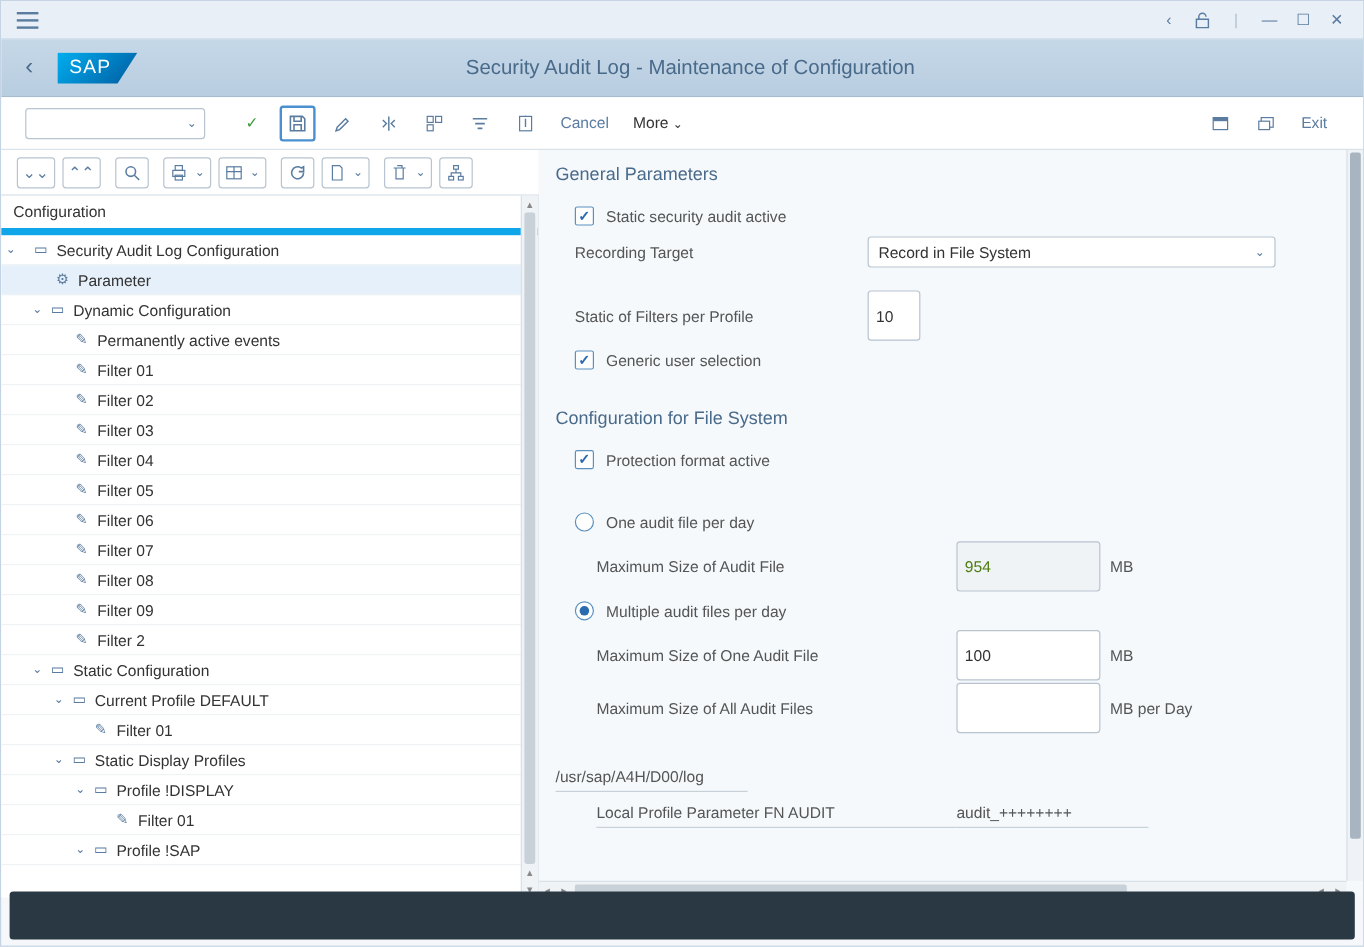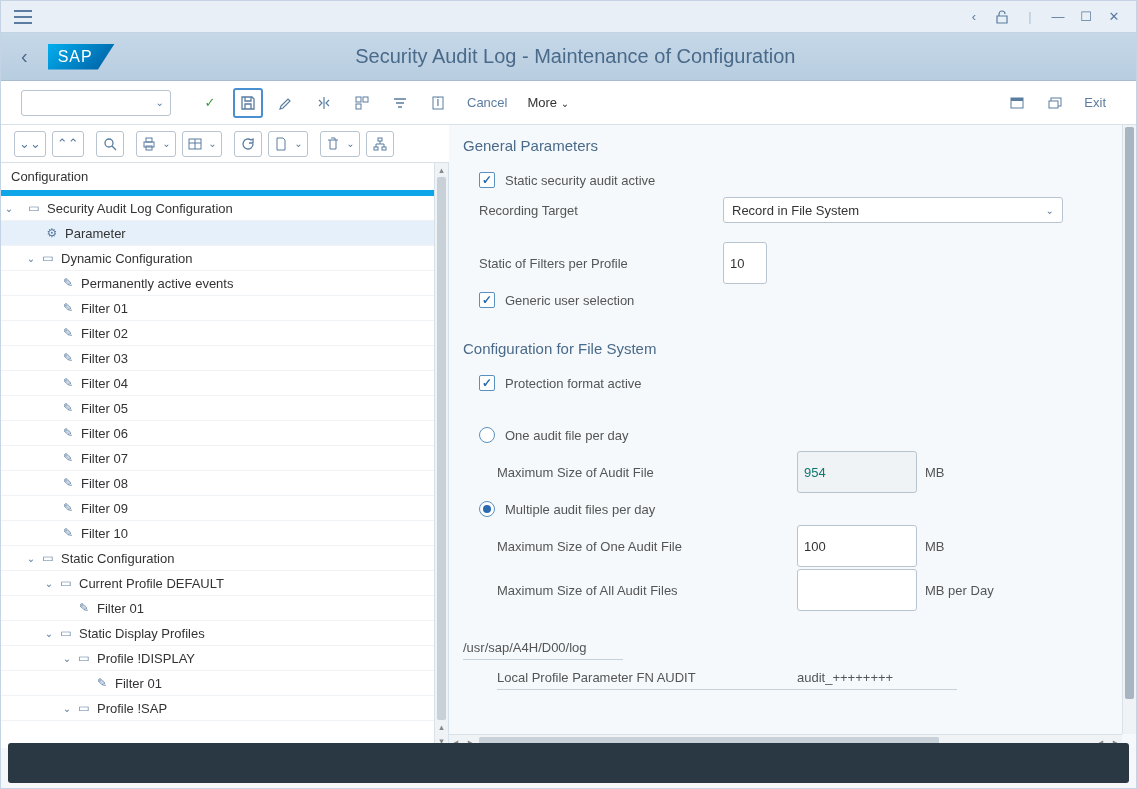--- a/index.html
+++ b/index.html
@@ -6,21 +6,21 @@
 body{background:#f5f7fa;width:1137px;height:789px;overflow:hidden;border:1px solid #c4d4e4}
 .titlebar{height:32px;background:#e8eff6;display:flex;align-items:center;padding:0 8px;border-bottom:1px solid #c4d4e4}
 .titlebar .spacer{flex:1}
 .titlebar .icn{width:22px;height:22px;display:flex;align-items:center;justify-content:center;color:#5a7ca0;cursor:pointer;margin:0 3px}
 .hamburger{width:18px;height:14px;position:relative}
 .hamburger span{position:absolute;left:0;right:0;height:2px;background:#5a7ca0}
 .hamburger span:nth-child(1){top:0}.hamburger span:nth-child(2){top:6px}.hamburger span:nth-child(3){top:12px}
 .header{height:48px;background:linear-gradient(#c5d8e8,#b8cde0);display:flex;align-items:center;padding:0 20px;border-bottom:1px solid #a8bcd0}
 .back-btn{color:#4a6a8a;font-size:20px;margin-right:20px;cursor:pointer}
 .sap-logo{font-weight:normal;color:#fff;background:linear-gradient(135deg,#00aeef,#005a9e);padding:4px 22px 4px 10px;clip-path:polygon(0 0,100% 0,75% 100%,0 100%);font-size:16px;letter-spacing:1px;margin-right:30px}
-.header-title{flex:1;text-align:center;color:#4a6a8a;font-size:20px;margin-left:-110px}
+.header-title{flex:1;text-align:center;color:#4a6a8a;font-size:17px;margin-left:-110px}
 .toolbar{height:44px;background:#fff;display:flex;align-items:center;padding:0 20px;border-bottom:1px solid #d8e0e8}
 .combo{width:150px;height:26px;border:1px solid #b8c4d0;border-radius:3px;display:flex;align-items:center;padding:0 6px;margin-right:20px}
 .combo .chev{margin-left:auto;color:#5a7ca0;font-size:10px}
 .tbtn{width:30px;height:30px;display:flex;align-items:center;justify-content:center;color:#5a7ca0;cursor:pointer;margin:0 4px;border-radius:3px}
 .tbtn.focused{border:2px solid #4a90d0}
 .tlink{color:#5a7ca0;margin:0 10px;cursor:pointer}
 .toolbar .spacer{flex:1}
 .secondary-toolbar{height:38px;background:#fff;border-bottom:1px solid #d8e0e8;display:flex;align-items:center;padding:0 10px;width:448px}
 .sbtn{height:26px;min-width:28px;border:1px solid #b8c4d0;border-radius:3px;display:flex;align-items:center;justify-content:center;color:#5a7ca0;cursor:pointer;margin:0 3px;background:#fff;padding:0 4px}
 .sbtn.split{padding-right:18px;position:relative}
@@ -41,21 +41,21 @@
 .section-title{font-size:15px;color:#4a6a8a;padding:12px 0 10px 0}
 .form-row{display:flex;align-items:center;min-height:28px;margin:2px 0}
 .form-row .lbl{color:#555}
 .checkbox{width:16px;height:16px;border:1px solid #5a90c0;border-radius:2px;margin:0 10px 0 16px;display:flex;align-items:center;justify-content:center;background:#fff}
 .checkbox.checked::after{content:"✓";color:#2a6ab0;font-size:12px;font-weight:bold}
 .radio{width:16px;height:16px;border:1px solid #5a90c0;border-radius:50%;margin:0 10px 0 16px;display:flex;align-items:center;justify-content:center;background:#fff}
 .radio.checked::after{content:"";width:8px;height:8px;background:#2a6ab0;border-radius:50%}
 .field-lbl{width:260px;color:#555;padding-left:16px}
 .field-lbl.sub{padding-left:34px}
 .input{height:42px;border:1px solid #b8c4d0;border-radius:3px;padding:0 6px;background:#fff}
-.input.ro{background:#f0f3f6;color:#0f766e}
+.input.ro{background:#f0f3f6;color:#4d7c0f}
 .select{height:26px;border:1px solid #b8c4d0;border-radius:3px;padding:0 8px;background:#fff;display:flex;align-items:center;width:340px}
 .select .chev{margin-left:auto;color:#5a7ca0;font-size:10px}
 .unit{margin-left:8px;color:#555}
 .warn-btn{width:28px;height:24px;border:1px solid #d8b040;border-radius:3px;display:flex;align-items:center;justify-content:center;background:#fff;margin-left:auto;margin-right:60px}
 .warn-btn span{color:#d89020}
 .ro-field{height:22px;border-bottom:1px solid #c8d0d8;min-width:160px;color:#555;padding:2px 0}
 .hscroll{position:absolute;bottom:0;left:0;right:14px;height:14px;background:#f0f3f6;border-top:1px solid #d8e0e8;display:flex;align-items:center}
 .hscroll .arr{width:14px;text-align:center;color:#888;font-size:9px;cursor:pointer}
 .hscroll .track{flex:1;height:10px;margin:0 2px;position:relative}
 .hscroll .thumb{position:absolute;left:0;width:75%;top:0;bottom:0;background:#c8d0d8;border-radius:2px}
@@ -270,21 +270,21 @@
             <span>Filter 08</span>
           </div>
           <div class="tree-row">
             <span style="width:58px"></span>
             <span class="ticn">✎</span>
             <span>Filter 09</span>
           </div>
           <div class="tree-row">
             <span style="width:58px"></span>
             <span class="ticn">✎</span>
-            <span>Filter 10</span>
+            <span>Filter 2</span>
           </div>
         </div>
       <div class="tree-row">
           <span style="width:22px"></span>
           <span class="tw">⌄</span>
           <span class="ticn folder-icn"></span>
           <span>Static Configuration</span>
         </div>
       <div class="tree-row">
           <span style="width:40px"></span>

